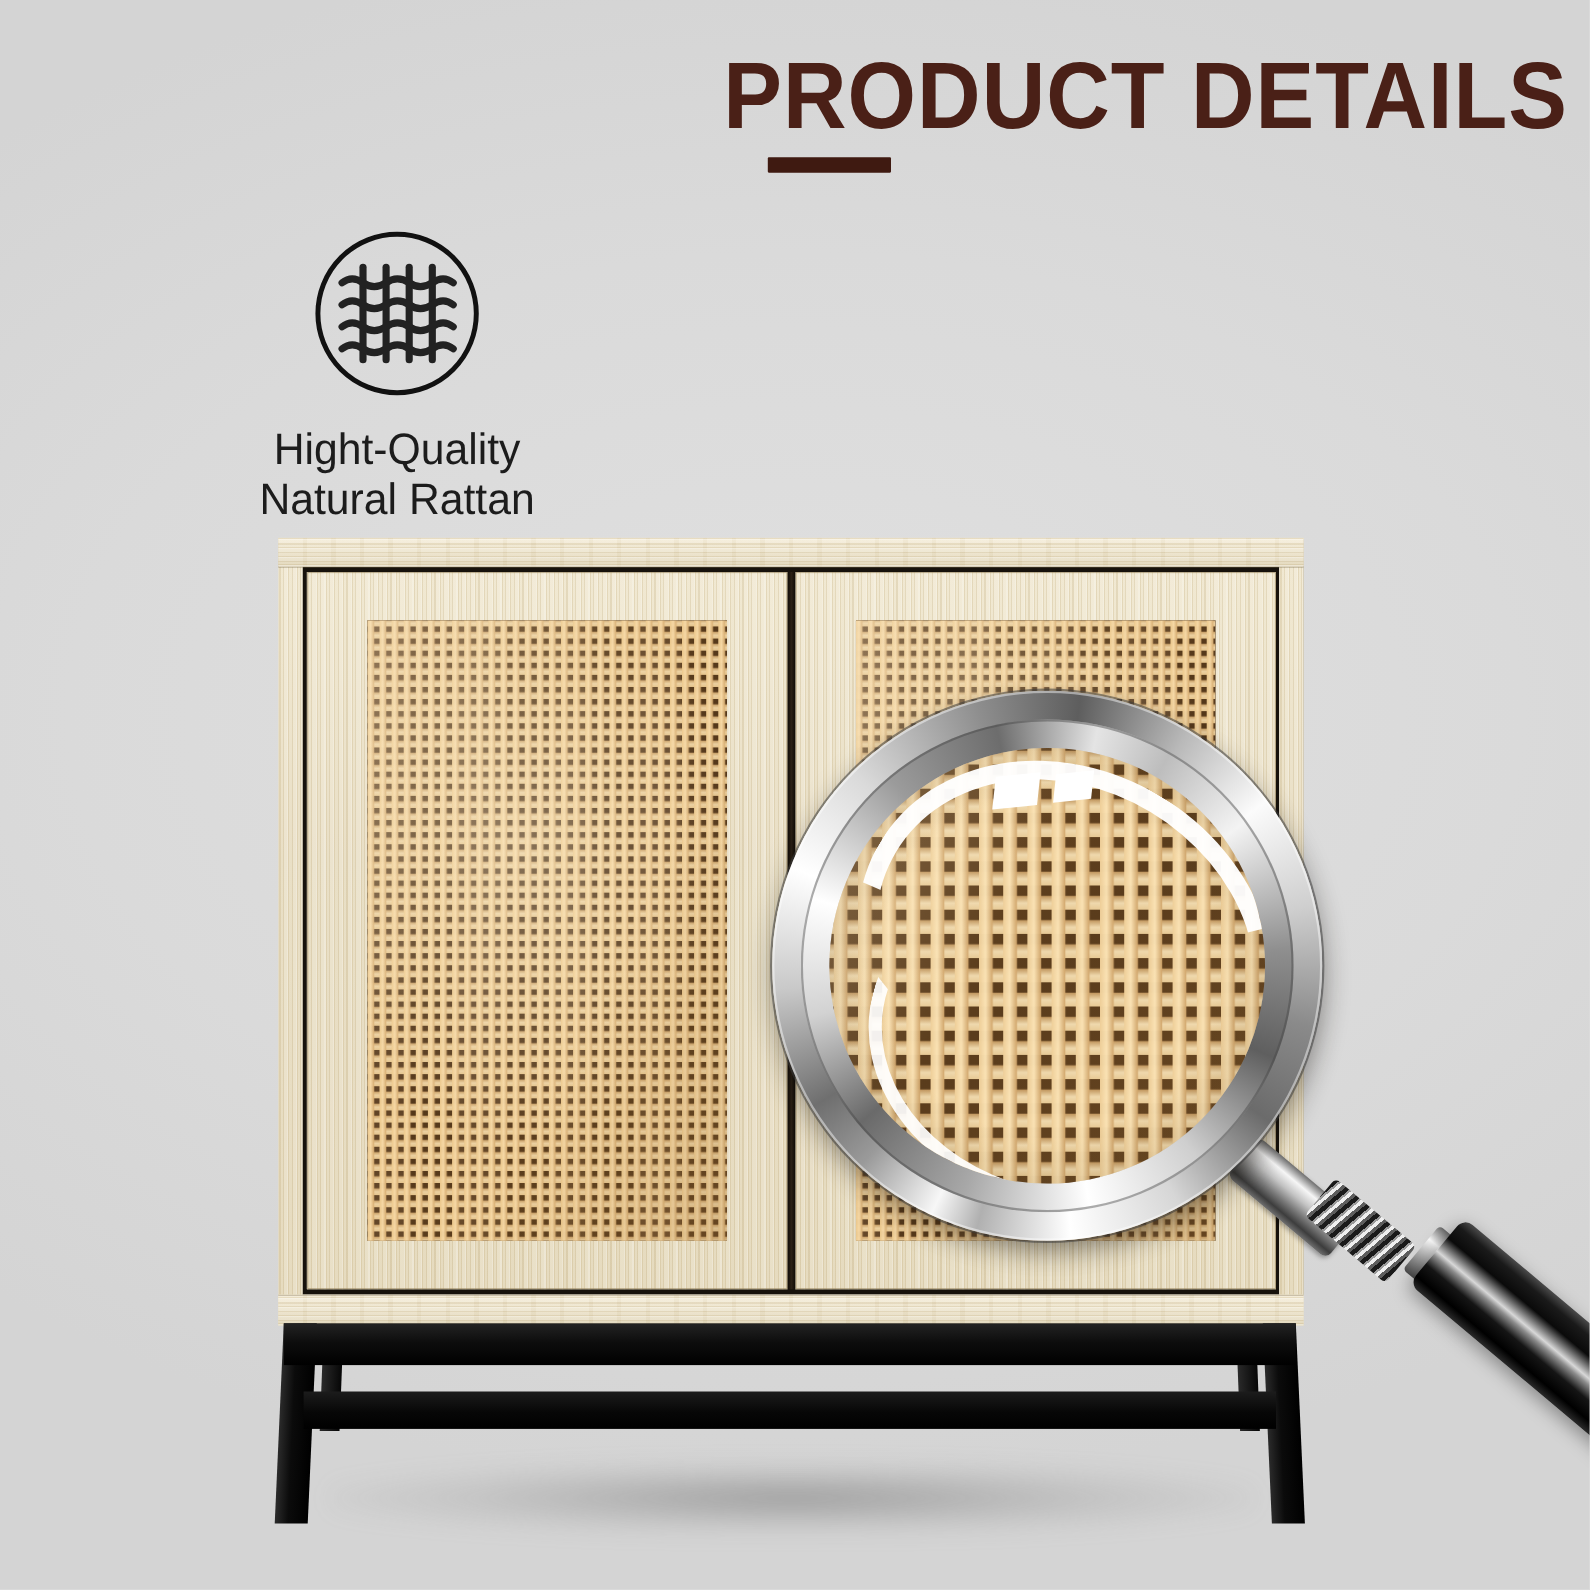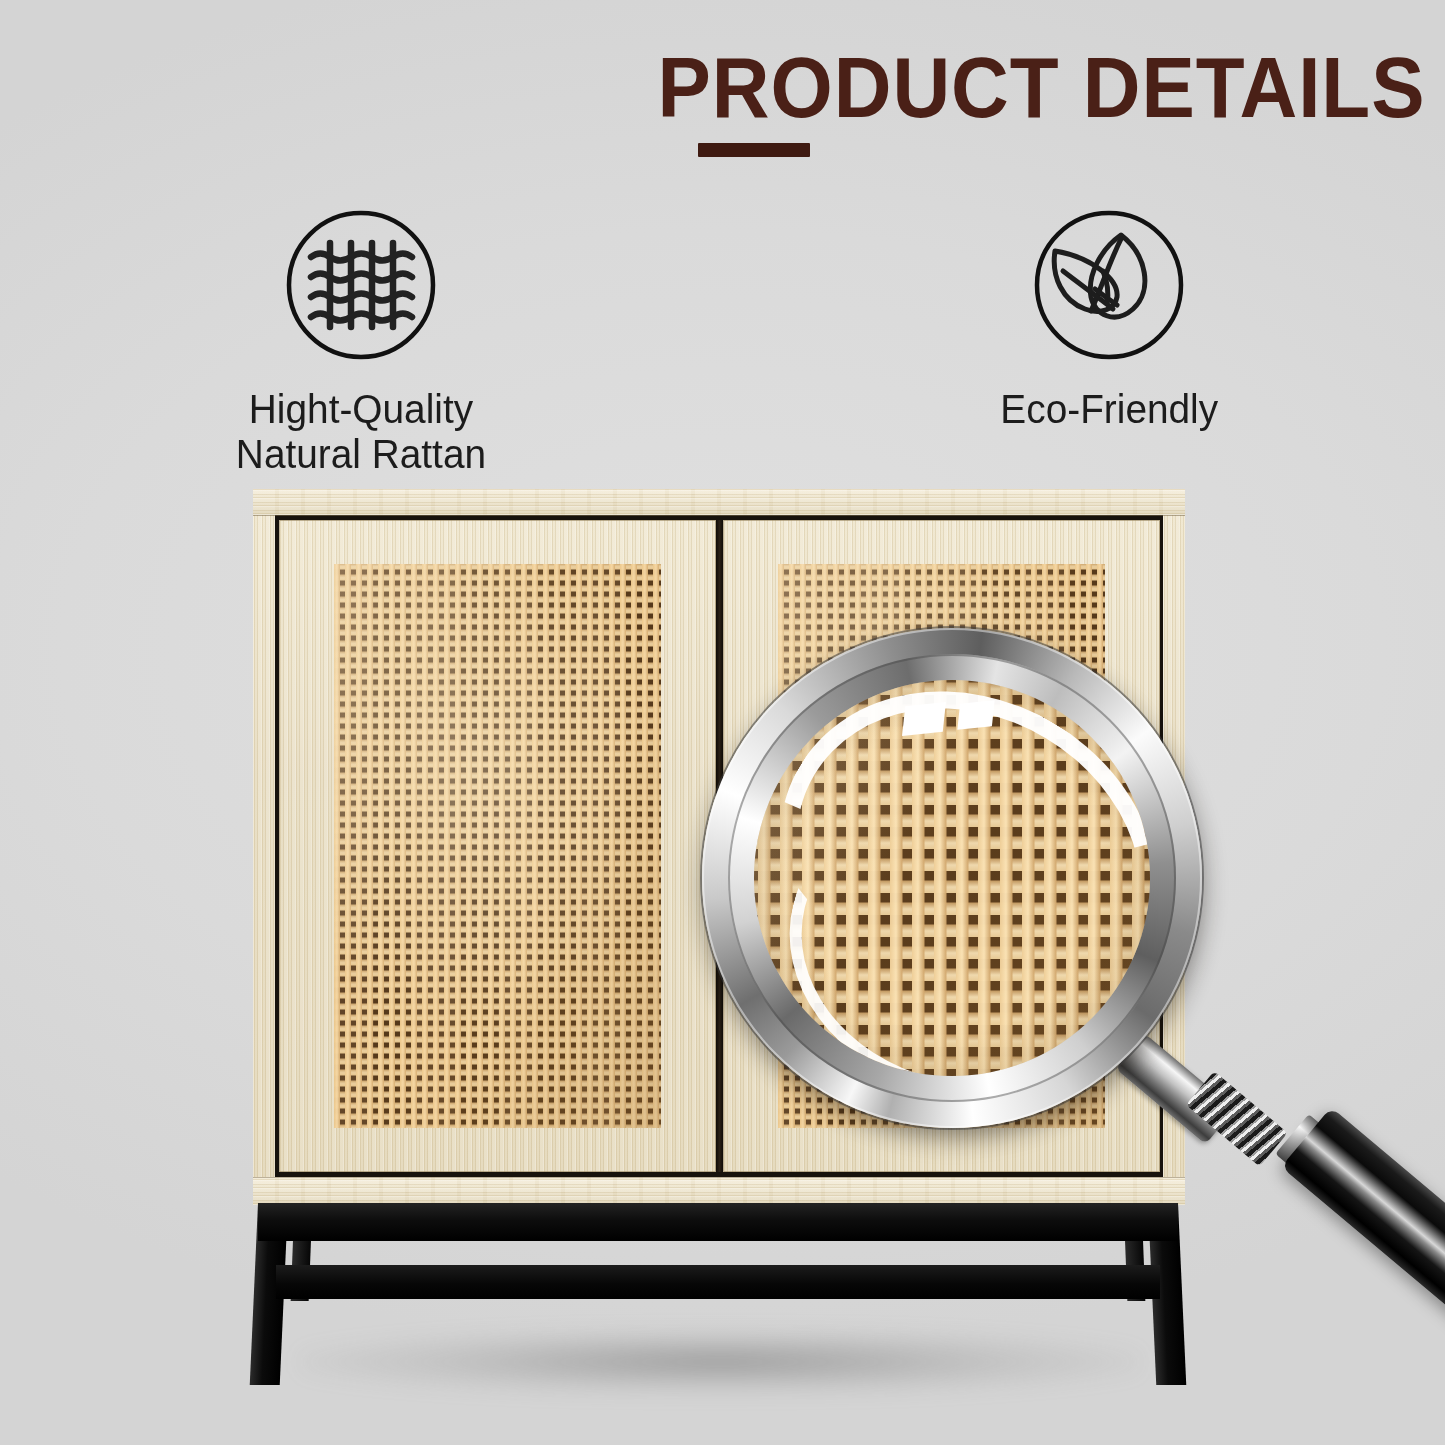--- a/index.html
+++ b/index.html
@@ -460,36 +460,20 @@
             <path d="M30 72 q9 -7 19 0 q10 7 21 0 q10 -7 21 0 q10 7 21 0 q10 -7 19 0"></path>
             <path d="M30 92 q9 -7 19 0 q10 7 21 0 q10 -7 21 0 q10 7 21 0 q10 -7 19 0"></path>
             <path d="M30 112 q9 -7 19 0 q10 7 21 0 q10 -7 21 0 q10 7 21 0 q10 -7 19 0"></path>
           </g>
         </svg>
       </div>
       <div class="feature-label">Hight-Quality
 Natural Rattan</div>
     </div>
 
-    <div class="feature">
-      <div class="feature-icon-wrap">
-        <svg viewBox="0 0 160 160" xmlns="http://www.w3.org/2000/svg">
-          <circle cx="80" cy="80" r="72" fill="none" stroke="#111" stroke-width="4.5"></circle>
-          <g fill="none" stroke="#1d1d1d" stroke-width="5" stroke-linecap="round" stroke-linejoin="round">
-            <path d="M92 30 C 118 50 124 86 104 104 C 86 120 66 110 62 92 C 58 70 72 44 92 30 Z"></path>
-            <path d="M92 34 C 80 58 72 84 62 106"></path>
-            <path d="M26 46 C 22 72 34 96 56 104 C 72 110 86 104 88 92 C 90 74 62 52 26 46 Z"></path>
-            <path d="M34 66 C 52 80 72 94 84 104"></path>
-            <path d="M66 84 C 74 90 82 96 88 100"></path>
-            <path d="M74 66 C 78 76 80 88 78 98"></path>
-          </g>
-        </svg>
-      </div>
-      <div class="feature-label">Eco-Friendly</div>
-    </div>
 
   </div>
 
   <div class="scene">
 
     <div class="cab-shadow"></div>
 
     <div class="cabinet">
       <div class="cab-body"></div>
 

